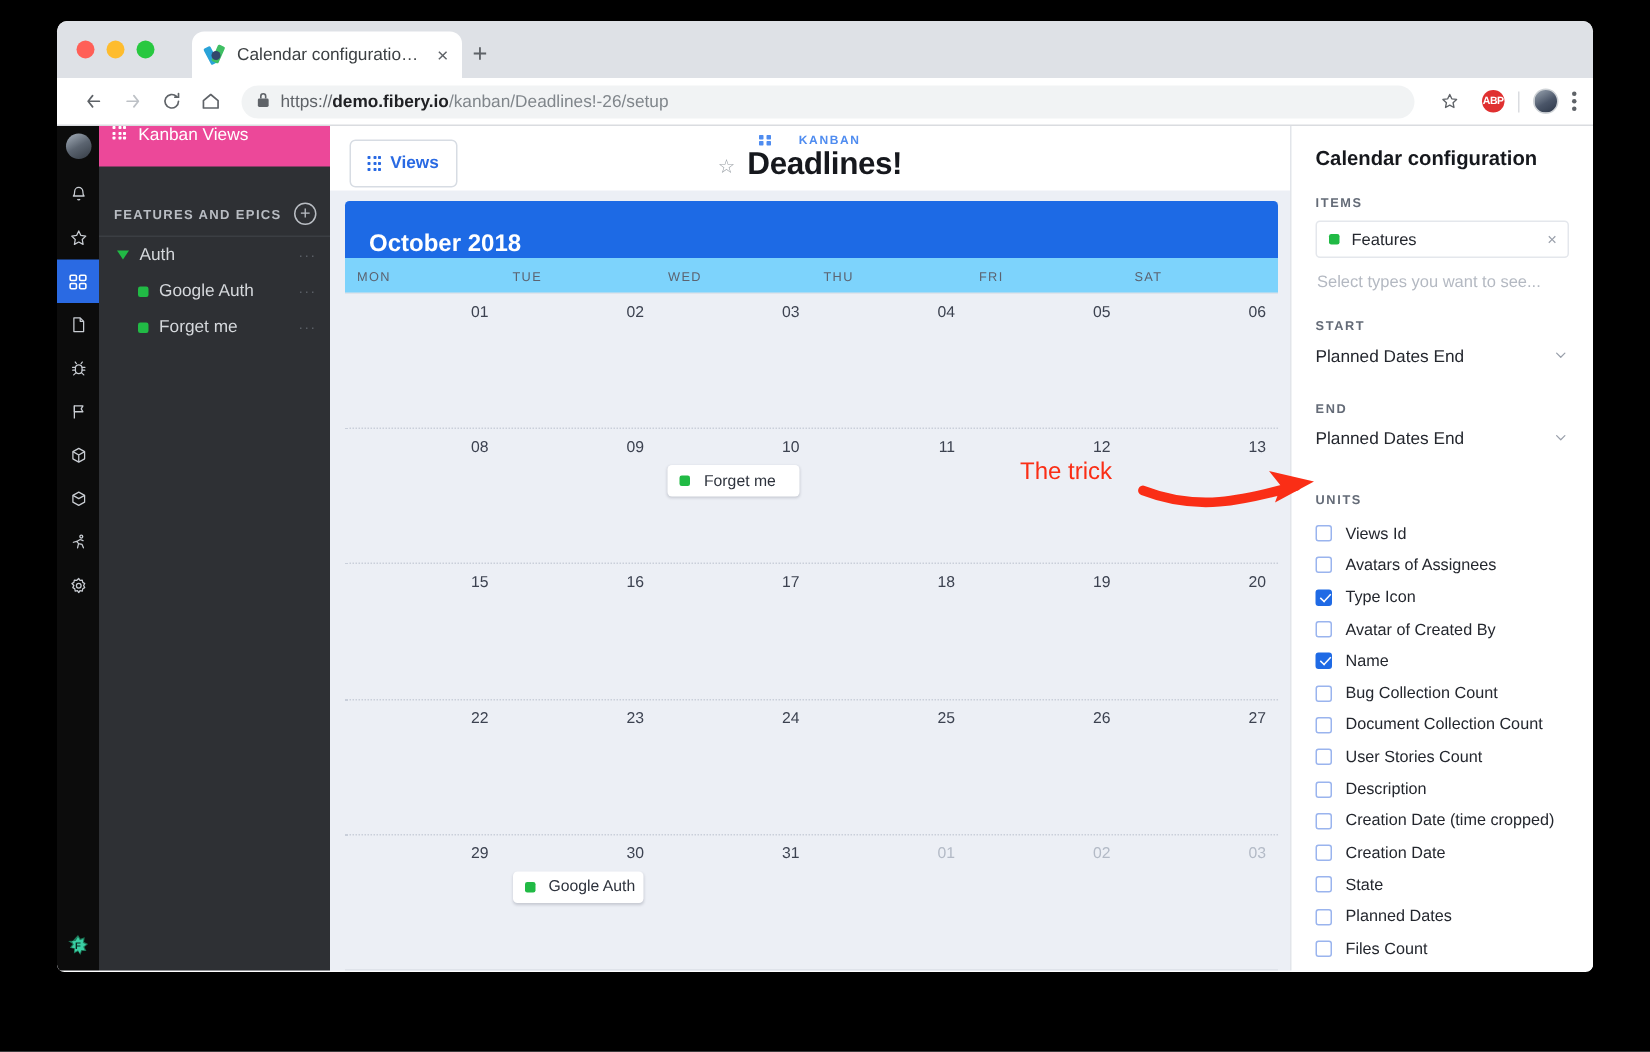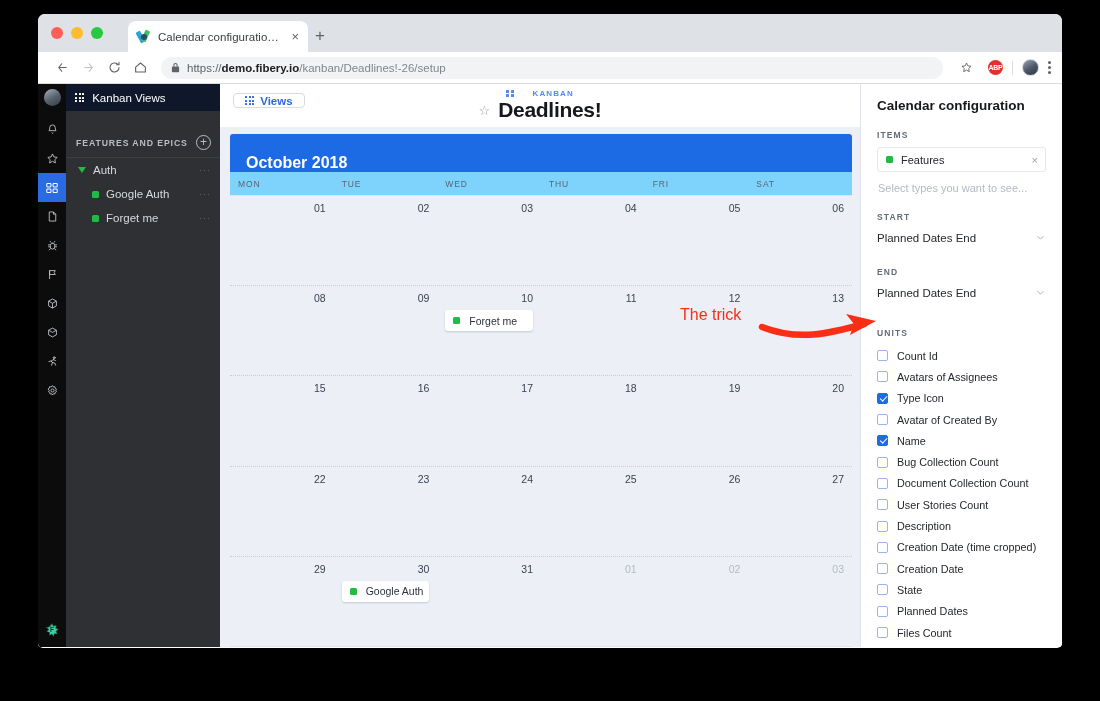--- a/index.html
+++ b/index.html
@@ -140,22 +140,22 @@
 
   
   .tree {
     width: 154px; flex: 0 0 154px;
     background: #2e3034;
     color: #d5d8dc;
     display: flex; flex-direction: column;
   }
   .tree-head {
     height: 27px;
-    background: #0f172a;
-    display: flex; align-items: center;
+    background: #ec4899;
+    display: flex; align-items: flex-start;
     padding: 0 9px; gap: 8px;
     color: #fff;
   }
   .tree-head-label { font-size: 11.5px; }
   .tree-section {
     display: flex; align-items: center; justify-content: space-between;
     padding: 24px 9px 7px 10px;
     border-bottom: 1px solid #3b3e43;
   }
   .tree-section-label {
@@ -187,21 +187,21 @@
     min-width: 0;
     position: relative;
   }
   .main-header {
     height: 43px; background: #fff;
     position: relative;
     flex: 0 0 43px;
   }
   .views-btn {
     position: absolute; left: 13px; top: 9px;
-    height: 15px;
+    height: 32px;
     border: 1px solid #d7dce3; border-radius: 4px;
     background: #fff;
     display: flex; align-items: center; gap: 6px;
     padding: 0 11px;
     color: #2a6ae3; font-size: 11.5px; font-weight: 600;
   }
   .grid9 { display: grid; grid-template-columns: repeat(3,2px); grid-template-rows: repeat(3,2px); gap: 1.6px; }
   .grid9 i { background: currentColor; display: block; width: 2px; height: 2px; border-radius: .5px; }
 
   .board-title-wrap {
@@ -709,21 +709,21 @@
           <svg width="11" height="11" viewBox="0 0 20 20" fill="none" stroke="currentColor" stroke-width="1.5" stroke-linecap="round" stroke-linejoin="round">
               <path d="M5 8l5 5 5-5"></path>
             </svg>
         </span>
       </div>
 
       <div class="panel-group-label mt26">UNITS</div>
       <div class="units-list">
         <div class="unit">
             <span class="cb"></span>
-            <span class="unit-label">Count Id</span>
+            <span class="unit-label">Views Id</span>
           </div>
         <div class="unit">
             <span class="cb"></span>
             <span class="unit-label">Avatars of Assignees</span>
           </div>
         <div class="unit">
             <span class="cb on"></span>
             <span class="unit-label">Type Icon</span>
           </div>
         <div class="unit">

